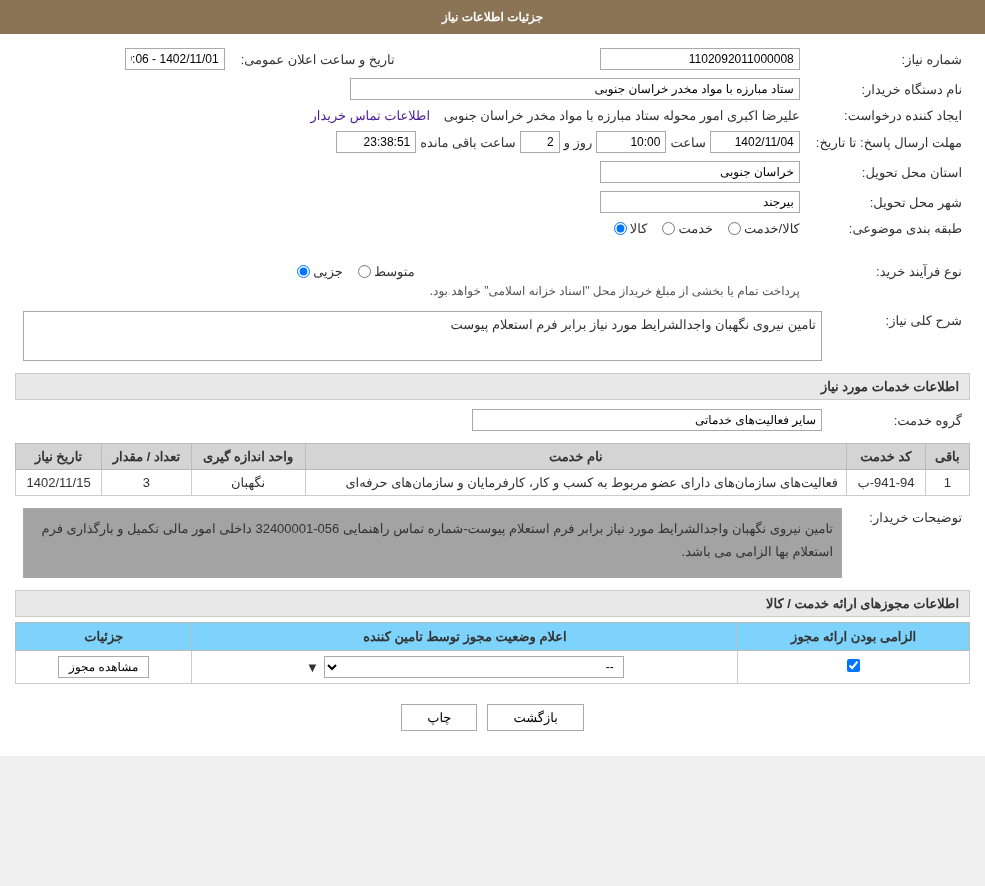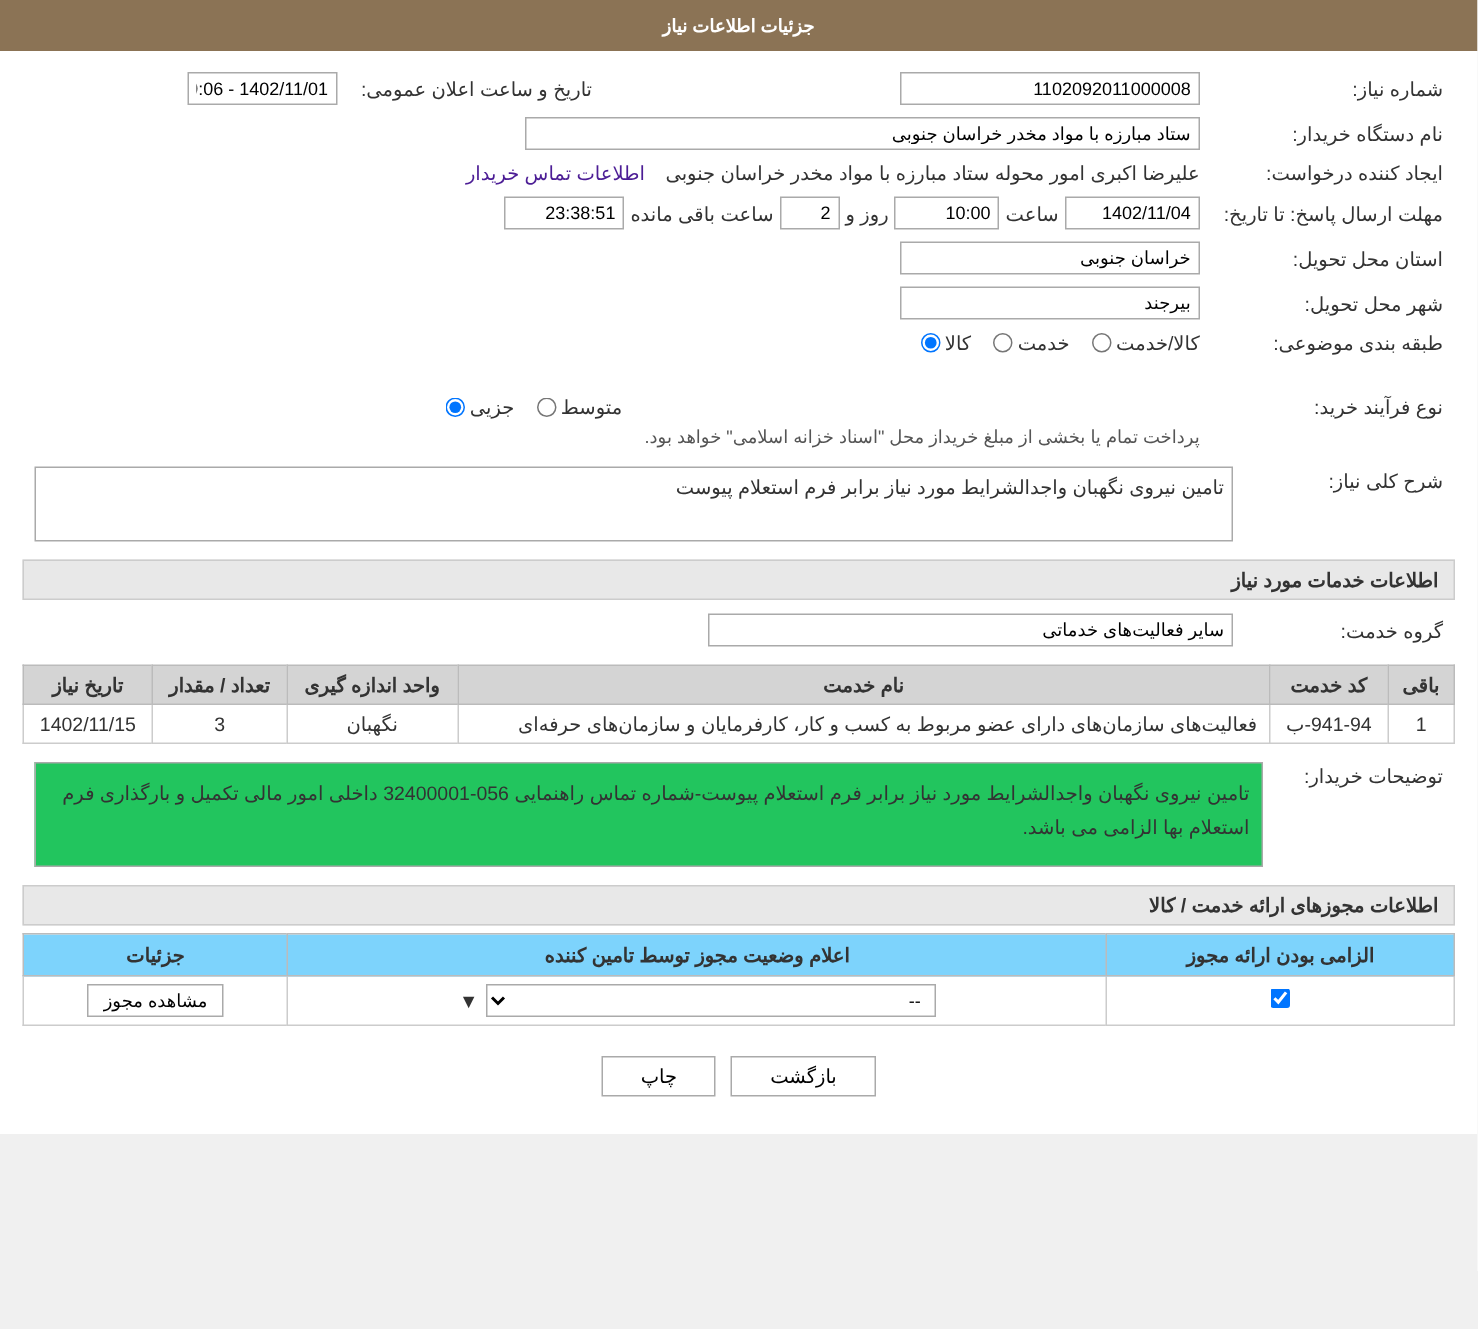--- a/index.html
+++ b/index.html
@@ -104,21 +104,21 @@
       border: 1px solid #ccc;
       padding: 5px 8px;
       text-align: center;
     }
     .data-table tr:nth-child(even) td { background: #f9f9f9; }
     .remarks-box {
       width: 100%;
       border: 1px solid #aaa;
       padding: 8px;
       min-height: 70px;
-      background: #22c55e;
+      background: #a3a3a3;
       text-align: right;
       font-size: 13px;
       line-height: 1.8;
     }
     .permits-table {
       width: 100%;
       border-collapse: collapse;
       margin: 5px 0;
     }
     .permits-table th {

